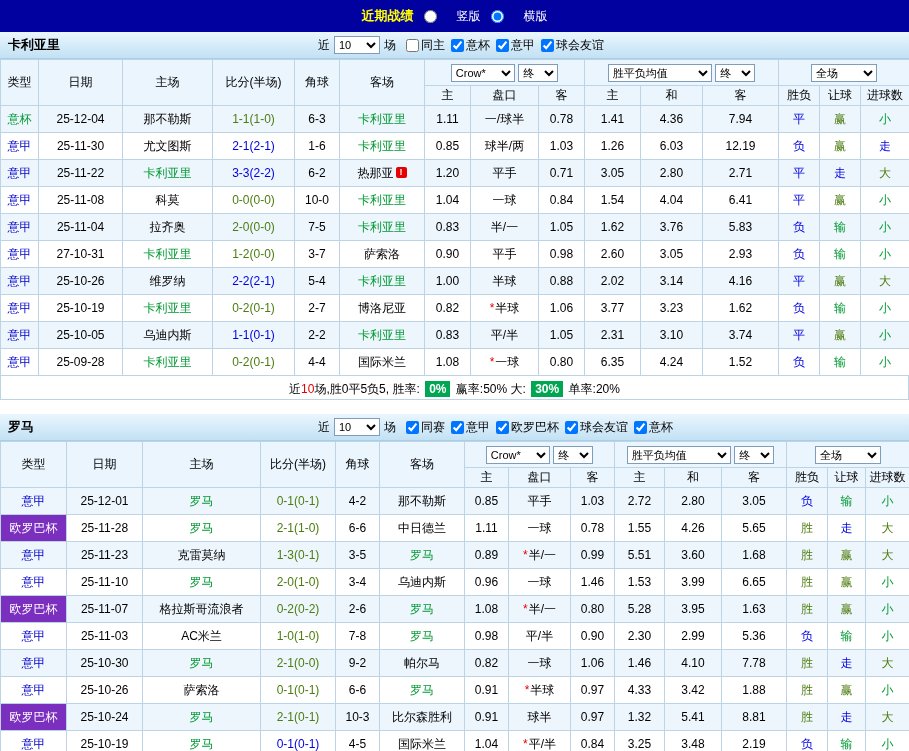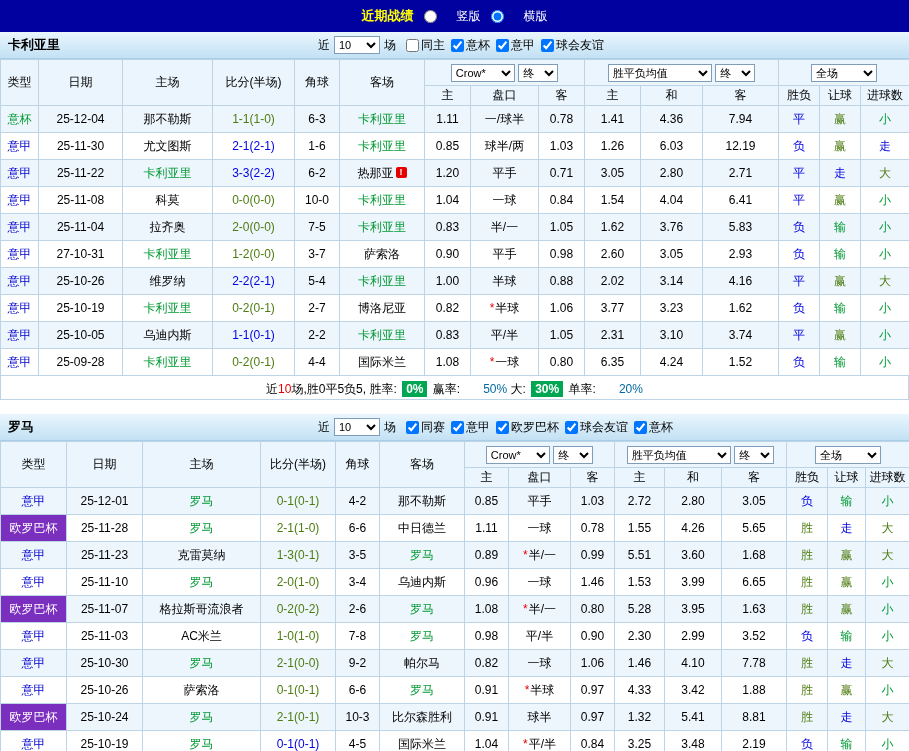--- a/index.html
+++ b/index.html
@@ -97,21 +97,21 @@
   
   .summary {
     height: 24px; line-height: 24px;
     text-align: center;
     border: 1px solid #bcd4e6;
     border-top: none;
     background: #fff;
   }
   .summary span { vertical-align: middle; }
   .red-text { color: #e60000; }
-  .blue-text { color: #0369a1; margin-left: 23px; }
+  .blue-text { color: #000000; }
   .badge-green {
     background: #00a651;
     color: #fff;
     font-weight: bold;
     padding: 1px 4px;
     margin: 0 2px;
   }
   .gap { height: 14px; }
 </style>
 </head>
@@ -558,21 +558,21 @@
         <td>25-11-03</td>
         <td>AC米兰</td>
         <td class="c-red">1-0(1-0)</td>
         <td>7-8</td>
         <td class="focal">罗马</td>
         <td>0.98</td>
         <td>平/半</td>
         <td>0.90</td>
         <td>2.30</td>
         <td>2.99</td>
-        <td>3.52</td>
+        <td>5.36</td>
         <td class="c-blue">负</td>
         <td class="c-green">输</td>
         <td class="c-green">小</td>
       </tr>
       <tr class="alt">
         <td class="t-serie">意甲</td>
         <td>25-10-30</td>
         <td class="focal">罗马</td>
         <td class="c-red">2-1(0-0)</td>
         <td>9-2</td>

